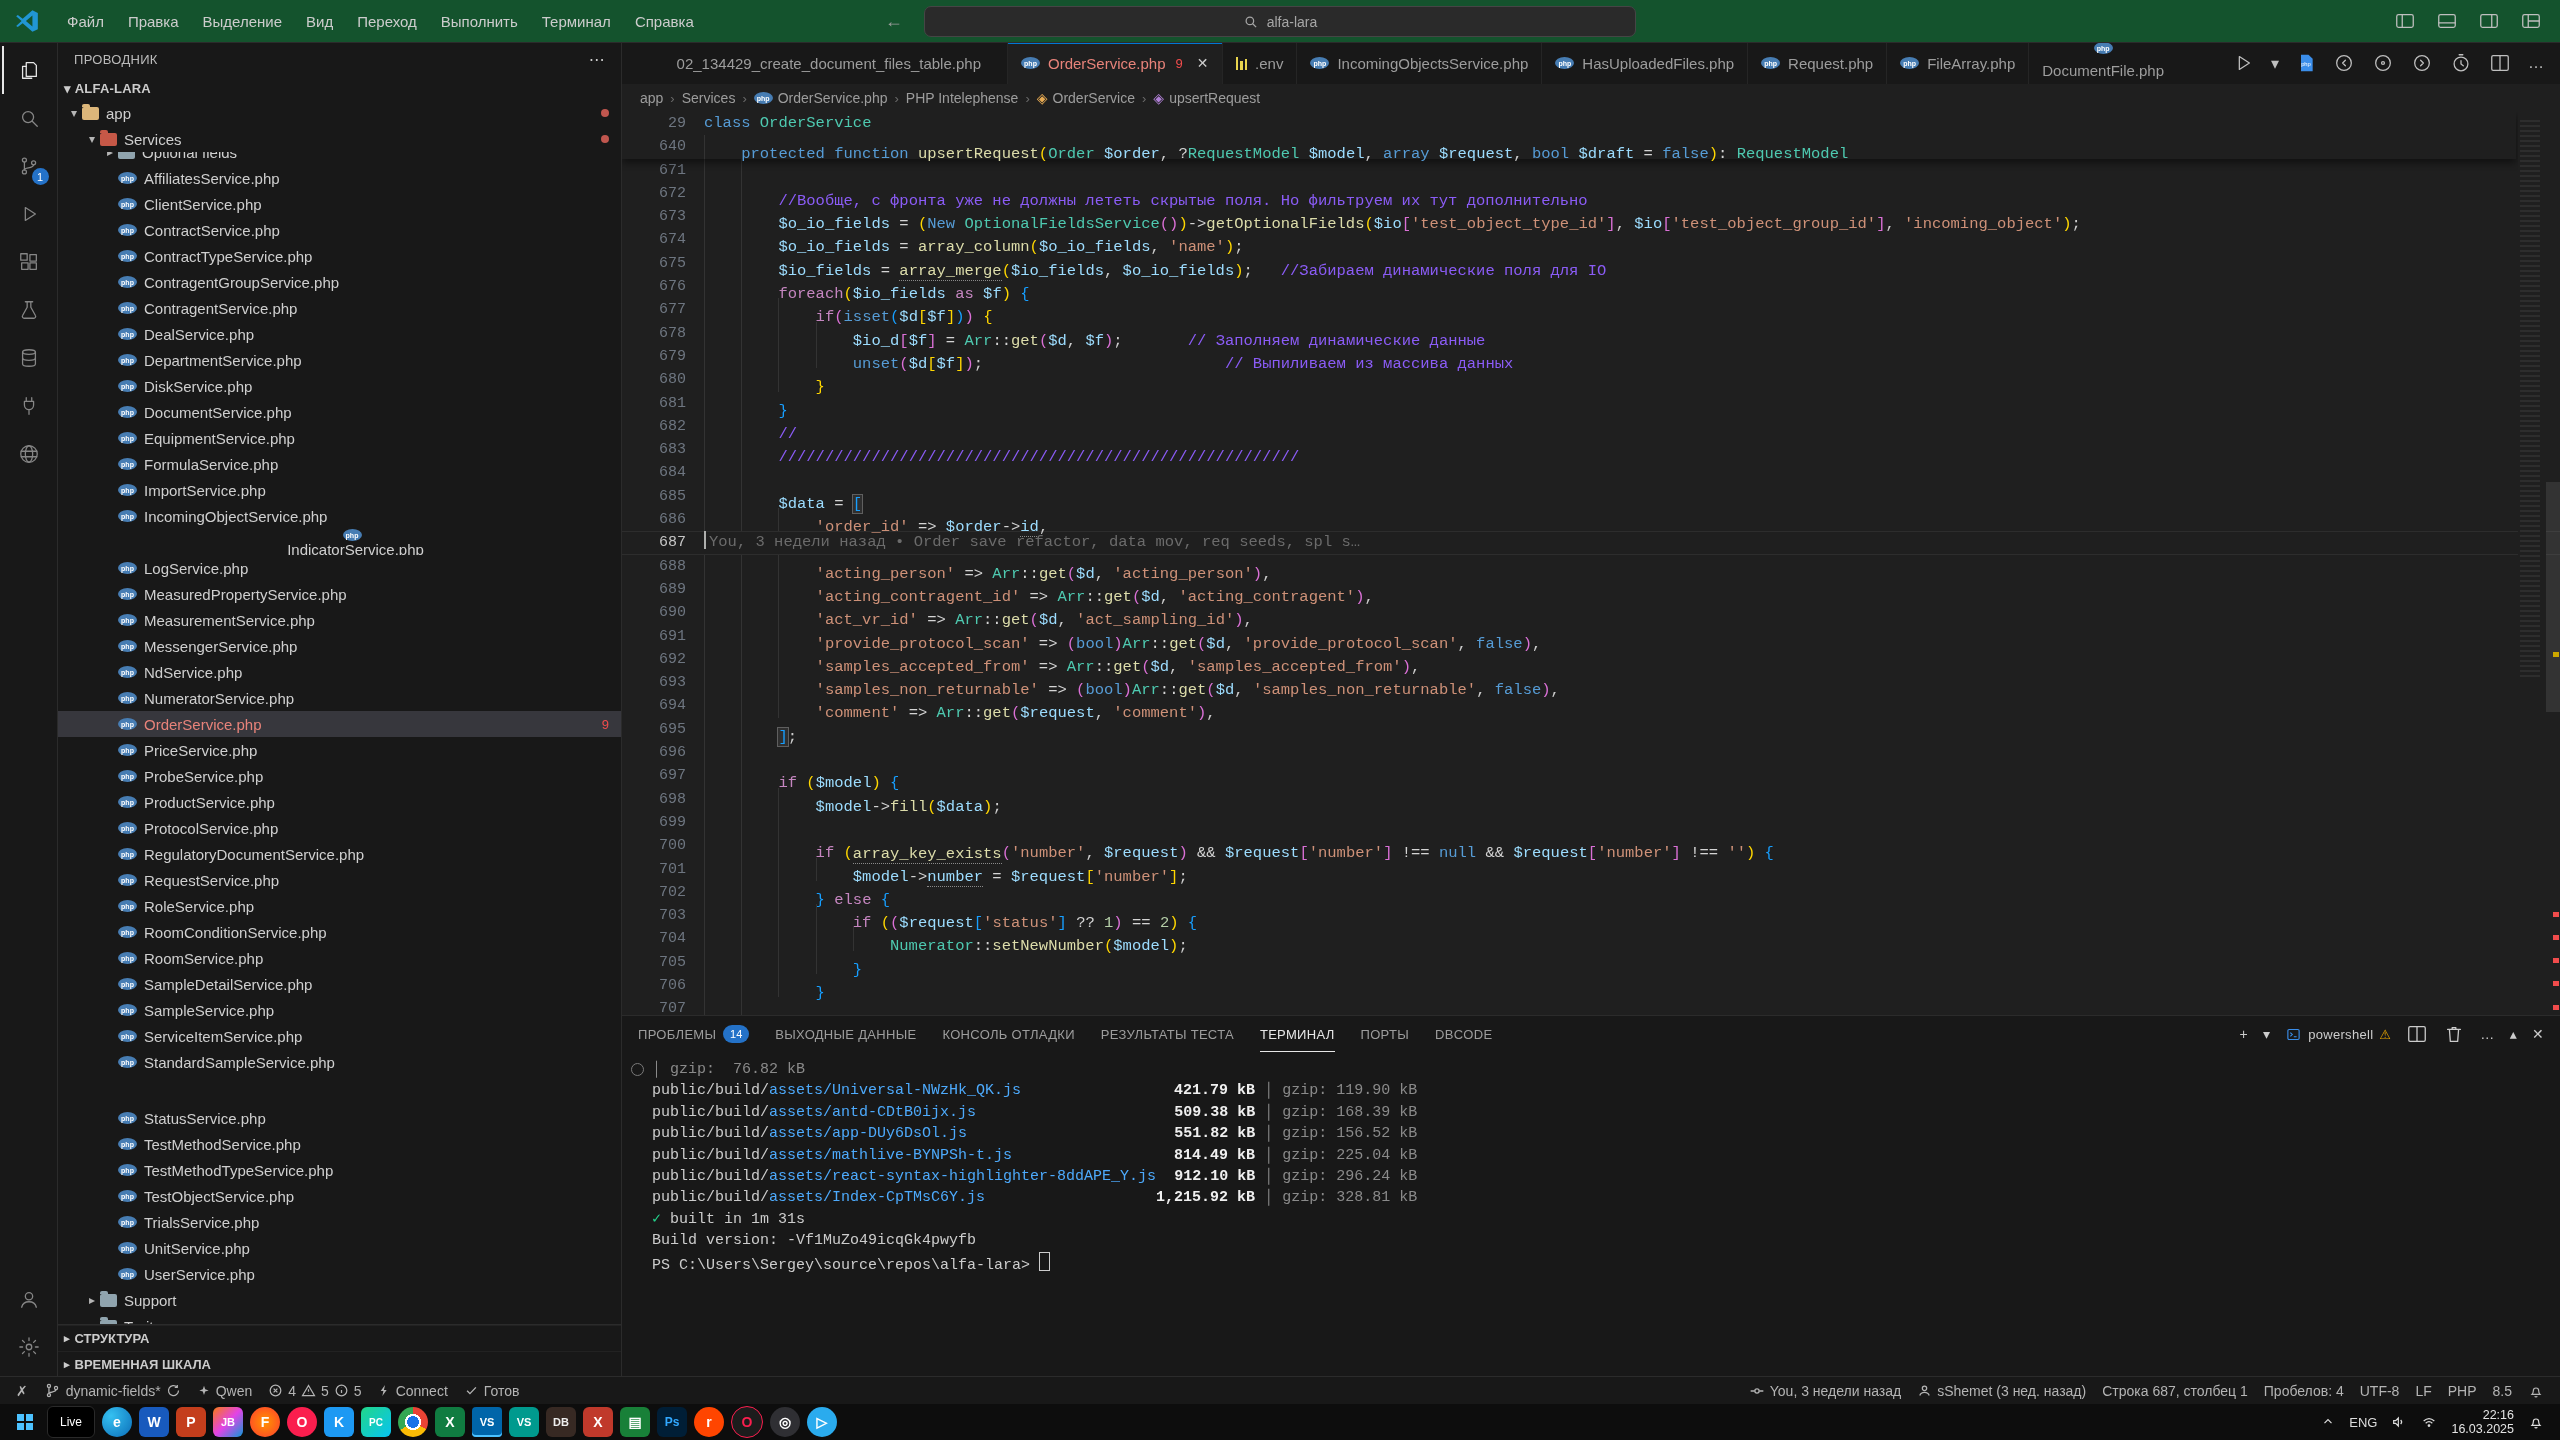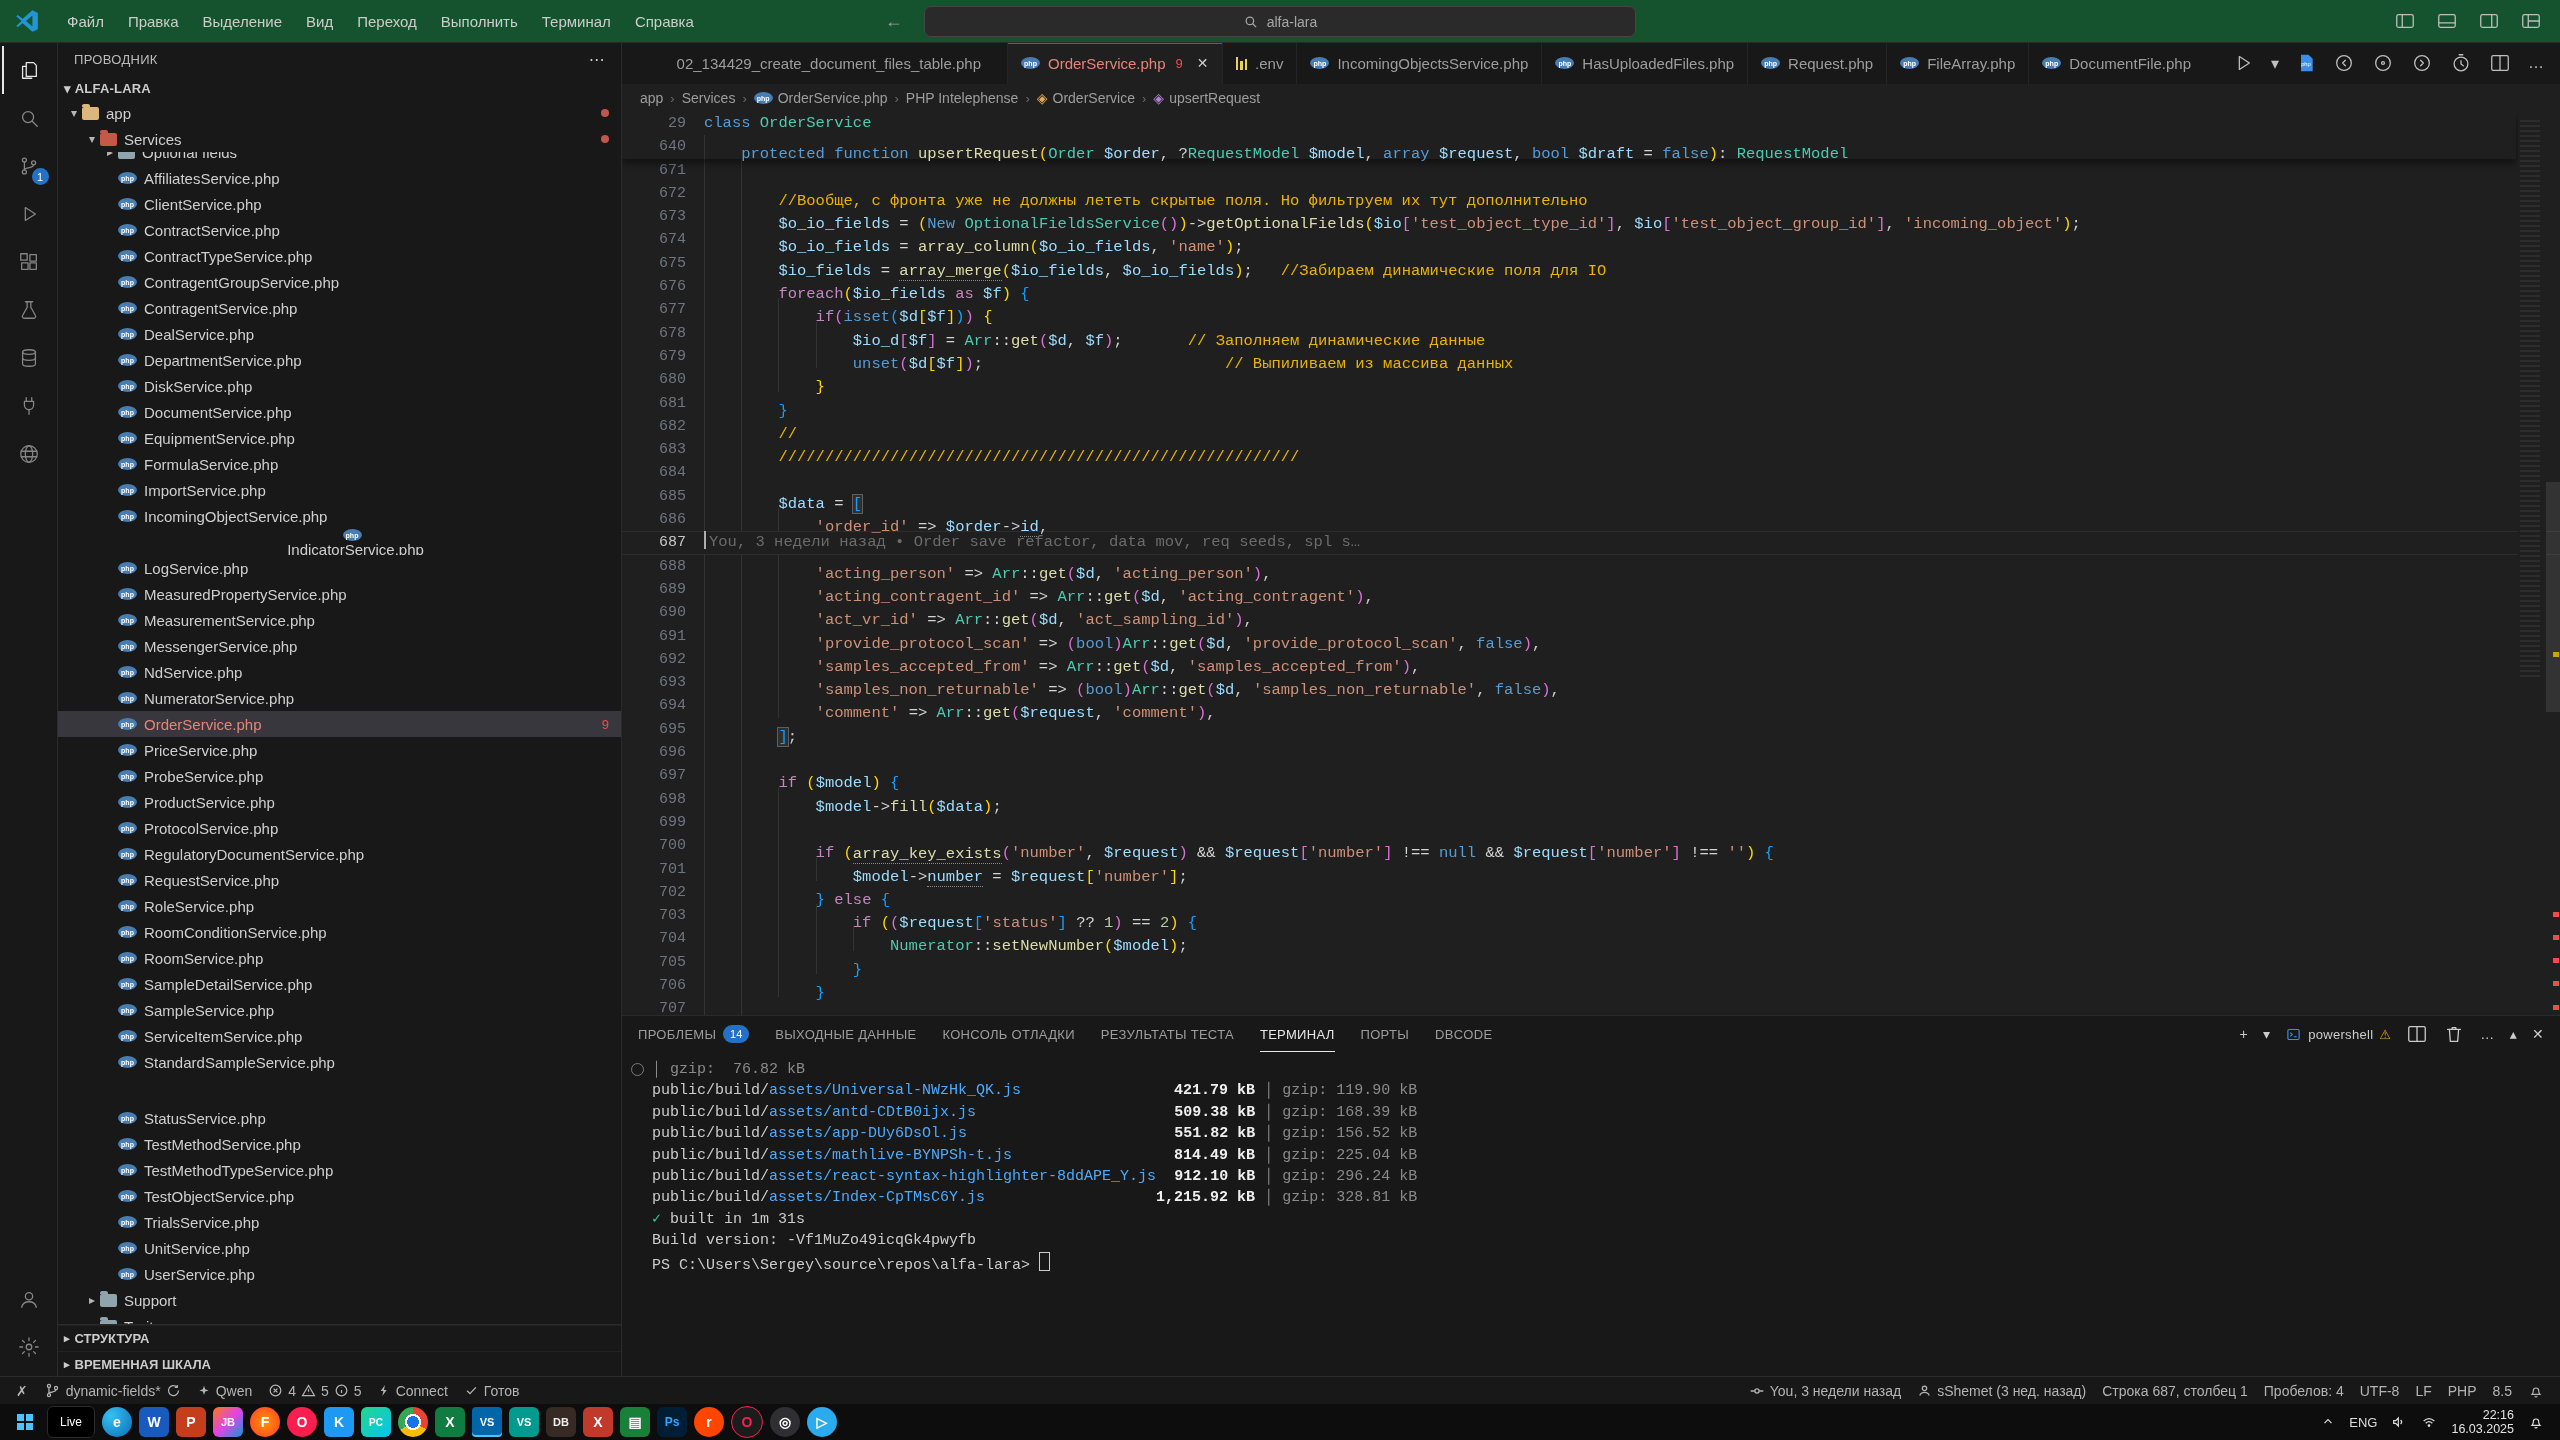--- a/index.html
+++ b/index.html
@@ -55,21 +55,21 @@
               font-size:13px;color:#cccccc;border-top:1px solid #222;}
   
   .editor-col{flex:1;display:flex;flex-direction:column;min-width:0;background:#1f1f1f;}
   .tabsbar{height:42px;flex:none;background:#181818;display:flex;align-items:stretch;overflow:hidden;}
   .tab{display:flex;align-items:center;gap:8px;padding:0 13px;font-size:15px;color:#9d9d9d;
        background:#181818;border-right:1px solid #252525;white-space:nowrap;flex:none;}
   .tab.active{background:#1f1f1f;box-shadow:inset 0 2px 0 #0078d4;color:#e8837a;}
   .tab .badge9{color:#f14c4c;font-size:13px;margin-left:2px;}
   .tab .close{color:#cccccc;margin-left:6px;font-size:14px;}
   .tab.clipleft{width:346px;overflow:hidden;justify-content:flex-end;padding-right:26px;}
-  .tab.clipright{max-width:232px;overflow:hidden;border-right:none;}
+  .tab.clipright{max-width:232px;overflow:hidden;border-right:none;flex-direction:column;}
   .env-ico{display:flex;gap:2px;align-items:flex-end;height:13px;}
   .env-ico i{width:2.5px;background:#e8d44d;display:block;}
   .tabs-actions{margin-left:auto;display:flex;align-items:center;gap:17px;padding:0 16px;color:#bfbfbf;flex:none;background:#181818;}
   .breadcrumb{height:28px;flex:none;display:flex;align-items:center;gap:7px;padding-left:18px;
               font-size:14px;color:#9d9d9d;white-space:nowrap;}
   .breadcrumb .sep{color:#6a6a6a;font-size:13px;}
   .bc-item{display:flex;align-items:center;gap:5px;}
   
   .code-area{flex:1;position:relative;overflow:hidden;
              font-family:"Liberation Mono","DejaVu Sans Mono",monospace;font-size:15.5px;line-height:23.3px;}
@@ -77,21 +77,21 @@
   .sticky{position:absolute;top:0;left:0;right:44px;z-index:3;background:#1f1f1f;
           box-shadow:0 4px 7px rgba(0,0,0,.45);}
   .cline{display:flex;height:23.3px;white-space:pre;}
   .cline .ln{width:64px;flex:none;text-align:right;color:#6e7681;font-size:15px;}
   .cline.current .ln{color:#c6c6c6;}
   .cline .gut{width:18px;flex:none;}
   .cline code{flex:1;font-family:inherit;}
   .cline.current{box-shadow:inset 0 1px 0 #2d2d2d, inset 0 -1px 0 #2d2d2d;}
   .ind{display:inline-block;width:4ch;box-shadow:inset 1px 0 0 #333333;height:100%;}
   .tk-kw{color:#569CD6}.tk-ctrl{color:#C586C0}.tk-cls{color:#4EC9B0}.tk-fn{color:#DCDCAA}
-  .tk-var{color:#9CDCFE}.tk-str{color:#CE9178}.tk-num{color:#B5CEA8}.tk-com{color:#eab308}
+  .tk-var{color:#9CDCFE}.tk-str{color:#CE9178}.tk-num{color:#B5CEA8}.tk-com{color:#8b5cf6}
   .tk-op{color:#D4D4D4}.tk-txt{color:#CCCCCC}
   .tk-b1{color:#FFD700}.tk-b2{color:#DA70D6}.tk-b3{color:#179FFF}
   .tk-ghost{color:#6b6b6b;}
   .hint{border-bottom:1.5px dotted #8a8a8a;}
   .bm{outline:1px solid #5f5f5f;background:rgba(90,90,90,.28);}
   .caret{display:inline-block;width:2px;height:18px;background:#aeafad;vertical-align:-3px;margin-right:3px;}
   .minimap{position:absolute;top:0;right:14px;bottom:0;width:28px;background:#1f1f1f;z-index:4;
            background-image:repeating-linear-gradient(to bottom,#2d2d2d 0 2px,transparent 2px 5px);
            background-size:20px 560px;background-repeat:no-repeat;background-position:2px 8px;}
   .ov-rail{position:absolute;top:0;right:0;bottom:0;width:14px;z-index:5;}

